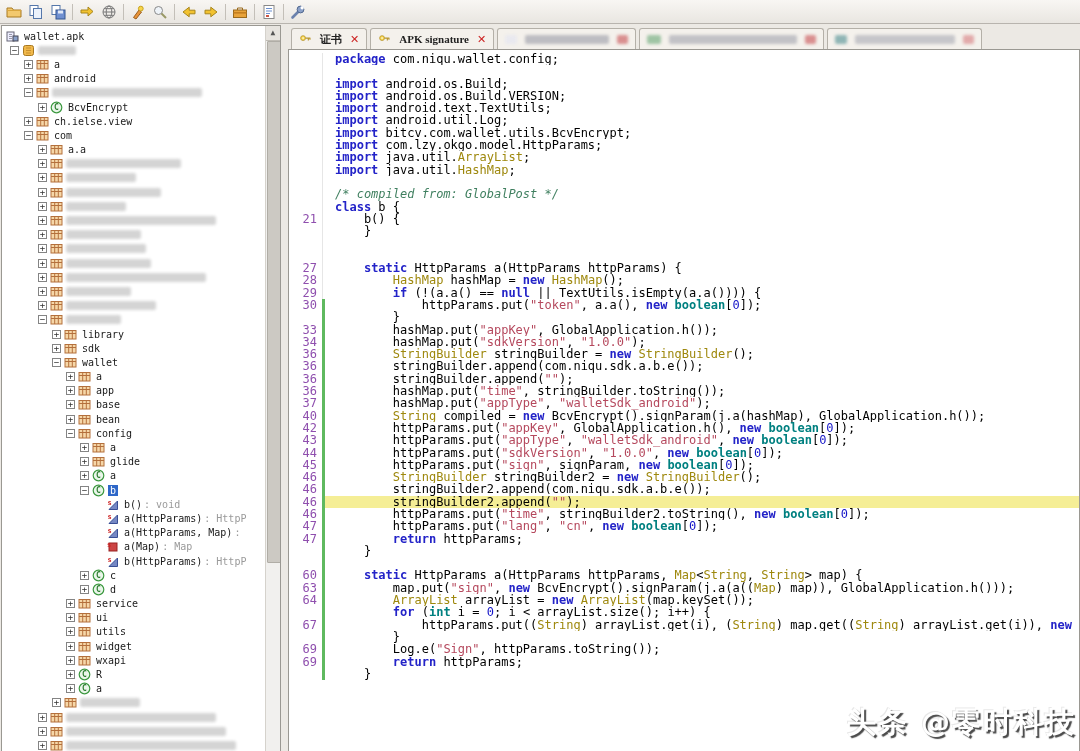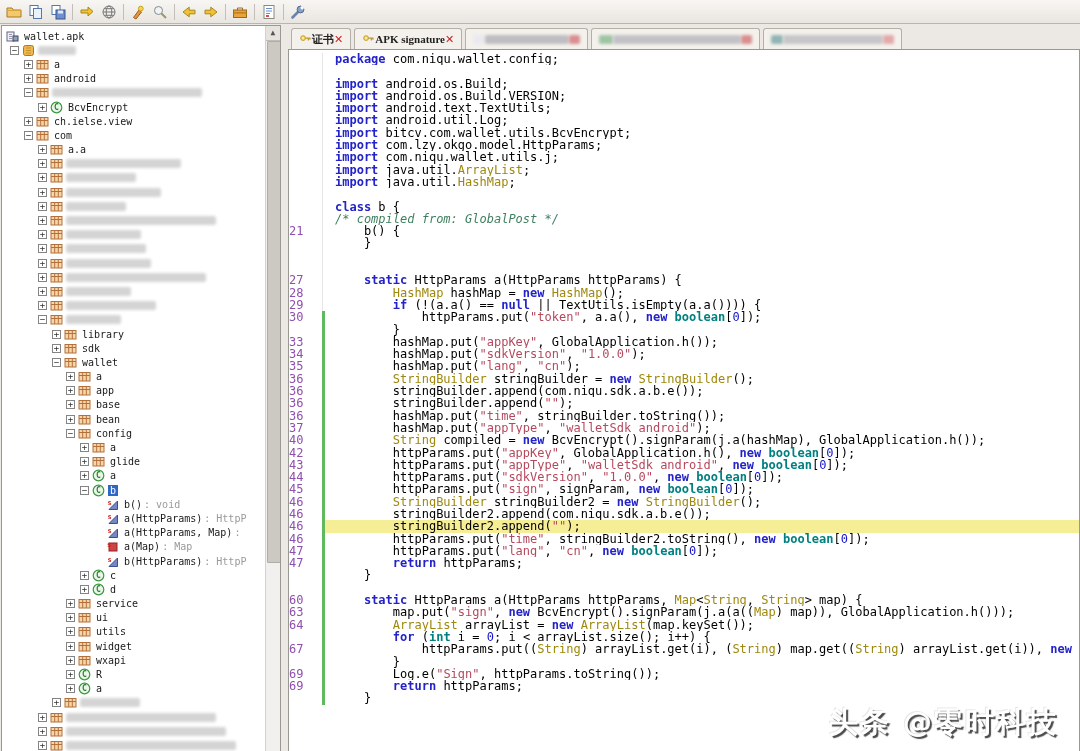--- a/index.html
+++ b/index.html
@@ -22,37 +22,37 @@
   .trow.sel .tlabel{background:#2e67c8;color:#fff}
   .tsuffix{color:#9a9a9a}
   .blurb{height:9px;background:#d4d4d4;border-radius:2px;filter:blur(1.6px);display:inline-block}
   .vscroll{position:absolute;right:0;top:0;bottom:0;width:14px;background:#f1f0ee;border-left:1px solid #d5d2cc}
   .sbtn{height:14px;background:#e7e4df;border-bottom:1px solid #c0bcb5;color:#555;font-size:8px;text-align:center;line-height:14px}
   .sthumb{position:absolute;top:15px;left:1px;width:12px;height:520px;background:#ccc9c3;border:1px solid #b0ada6;border-radius:1px}
   
   .splitter{width:7px;flex:none}
   .codepanel{flex:1;margin-top:1px;display:flex;flex-direction:column;min-width:0}
   .tabbar{height:24px;display:flex;align-items:flex-end;padding-left:3px;gap:3px}
-  .tab{height:20px;display:flex;align-items:center;gap:0;padding:0 7px;background:#f4f1ec;border:1px solid #b4b0a8;border-bottom:none;border-radius:3px 3px 0 0;font-family:"Liberation Serif","DejaVu Serif",serif;font-size:11px;font-weight:bold;color:#222}
+  .tab{height:20px;display:flex;align-items:center;gap:8px;padding:0 7px;background:#f4f1ec;border:1px solid #b4b0a8;border-bottom:none;border-radius:3px 3px 0 0;font-family:"Liberation Serif","DejaVu Serif",serif;font-size:11px;font-weight:bold;color:#222}
   .tab .tx{color:#cc2222;font-weight:bold;font-size:11px;font-family:"DejaVu Sans",sans-serif}
   .tab .tabicon svg{width:13px;height:13px}
   .codewrap{flex:1;background:#fff;border:1px solid #9a9892;overflow:hidden;padding-top:3px;box-sizing:border-box}
   .cl{display:flex;height:12.3px;line-height:12.3px;font-size:12px;white-space:pre;color:#000}
-  .ln{width:28px;color:#8f4fae;flex:none;padding-right:5px}
+  .ln{width:28px;text-align:right;color:#8f4fae;flex:none;padding-right:5px}
   .gm{width:3px;flex:none;border-left:1px solid #e6e6e6;box-sizing:border-box}
   .gm.g{background:#5fb95f;border-left-color:#5fb95f}
   .ct{flex:1;padding-left:10px;overflow:hidden}
   .ct.hl{background:#f5ee96}
   span.k{color:#2323c8;font-weight:bold}
   span.t{color:#008080;font-weight:bold}
   span.s{color:#b5485d}
   span.c{color:#3f7f5f;font-style:italic}
   span.y{color:#9e880d}
   span.n{color:#1414c8}
-  .watermark{position:absolute;right:22px;bottom:8px;font-size:29px;font-weight:bold;letter-spacing:2px;color:#fff;text-shadow:2px 2px 1px #4a4a4a,-1px -1px 0 #e8e8e8;font-family:"DejaVu Sans","Liberation Sans",sans-serif}
+  .watermark{position:absolute;right:4px;bottom:8px;font-size:29px;font-weight:bold;letter-spacing:2px;color:#fff;text-shadow:2px 2px 1px #4a4a4a,-1px -1px 0 #e8e8e8;font-family:"DejaVu Sans","Liberation Sans",sans-serif}
 </style>
 </head>
 <body>
 
 <div class="toolbar">
     <div class="tbtn">
       <svg viewBox="0 0 16 16">
         <path d="M1 13V4h5l1.5 2H15v7z" fill="#f3c96e" stroke="#a97b22"></path>
         <path d="M1 6.5h14" stroke="#d9a63e"></path>
       </svg>
@@ -594,38 +594,36 @@
       </div>
     <div class="codewrap">
         <div class="cl"><span class="ln"></span><span class="gm"></span><span class="ct"><span class="k">package</span><span class="p"> com.niqu.wallet.config;</span></span></div>
         <div class="cl"><span class="ln"></span><span class="gm"></span><span class="ct"></span></div>
         <div class="cl"><span class="ln"></span><span class="gm"></span><span class="ct"><span class="k">import</span><span class="p"> android.os.Build;</span></span></div>
         <div class="cl"><span class="ln"></span><span class="gm"></span><span class="ct"><span class="k">import</span><span class="p"> android.os.Build.VERSION;</span></span></div>
         <div class="cl"><span class="ln"></span><span class="gm"></span><span class="ct"><span class="k">import</span><span class="p"> android.text.TextUtils;</span></span></div>
         <div class="cl"><span class="ln"></span><span class="gm"></span><span class="ct"><span class="k">import</span><span class="p"> android.util.Log;</span></span></div>
         <div class="cl"><span class="ln"></span><span class="gm"></span><span class="ct"><span class="k">import</span><span class="p"> bitcv.com.wallet.utils.BcvEncrypt;</span></span></div>
         <div class="cl"><span class="ln"></span><span class="gm"></span><span class="ct"><span class="k">import</span><span class="p"> com.lzy.okgo.model.HttpParams;</span></span></div>
-        <div class="cl"><span class="ln"></span><span class="gm"></span><span class="ct"><span class="k">import</span><span class="p"> com.niqu.wallet.utils.j;</span></span></div>
         <div class="cl"><span class="ln"></span><span class="gm"></span><span class="ct"><span class="k">import</span><span class="p"> java.util.</span><span class="y">ArrayList</span><span class="p">;</span></span></div>
         <div class="cl"><span class="ln"></span><span class="gm"></span><span class="ct"><span class="k">import</span><span class="p"> java.util.</span><span class="y">HashMap</span><span class="p">;</span></span></div>
         <div class="cl"><span class="ln"></span><span class="gm"></span><span class="ct"></span></div>
+        <div class="cl"><span class="ln"></span><span class="gm"></span><span class="ct"><span class="c">/* compiled from: GlobalPost */</span></span></div>
         <div class="cl"><span class="ln"></span><span class="gm"></span><span class="ct"><span class="k">class</span><span class="p"> b {</span></span></div>
-        <div class="cl"><span class="ln"></span><span class="gm"></span><span class="ct"><span class="c">/* compiled from: GlobalPost */</span></span></div>
         <div class="cl"><span class="ln">21</span><span class="gm"></span><span class="ct"><span class="p">    b() {</span></span></div>
         <div class="cl"><span class="ln"></span><span class="gm"></span><span class="ct"><span class="p">    }</span></span></div>
         <div class="cl"><span class="ln"></span><span class="gm"></span><span class="ct"></span></div>
         <div class="cl"><span class="ln"></span><span class="gm"></span><span class="ct"></span></div>
         <div class="cl"><span class="ln">27</span><span class="gm"></span><span class="ct"><span class="p">    </span><span class="k">static</span><span class="p"> HttpParams a(HttpParams httpParams) {</span></span></div>
         <div class="cl"><span class="ln">28</span><span class="gm"></span><span class="ct"><span class="p">        </span><span class="y">HashMap</span><span class="p"> hashMap = </span><span class="k">new</span><span class="p"> </span><span class="y">HashMap</span><span class="p">();</span></span></div>
         <div class="cl"><span class="ln">29</span><span class="gm"></span><span class="ct"><span class="p">        </span><span class="k">if</span><span class="p"> (!(a.a() == </span><span class="k">null</span><span class="p"> || TextUtils.isEmpty(a.a()))) {</span></span></div>
         <div class="cl"><span class="ln">30</span><span class="gm g"></span><span class="ct"><span class="p">            httpParams.put(</span><span class="s">"token"</span><span class="p">, a.a(), </span><span class="k">new</span><span class="p"> </span><span class="t">boolean</span><span class="p">[</span><span class="n">0</span><span class="p">]);</span></span></div>
         <div class="cl"><span class="ln"></span><span class="gm g"></span><span class="ct"><span class="p">        }</span></span></div>
         <div class="cl"><span class="ln">33</span><span class="gm g"></span><span class="ct"><span class="p">        hashMap.put(</span><span class="s">"appKey"</span><span class="p">, GlobalApplication.h());</span></span></div>
         <div class="cl"><span class="ln">34</span><span class="gm g"></span><span class="ct"><span class="p">        hashMap.put(</span><span class="s">"sdkVersion"</span><span class="p">, </span><span class="s">"1.0.0"</span><span class="p">);</span></span></div>
-        <div class="cl"><span class="ln">35</span><span class="gm g"></span><span class="ct"><span class="p">        hashMap.put(</span><span class="s">"lang"</span><span class="p">, </span><span class="s">"cn"</span><span class="p">);</span></span></div>
         <div class="cl"><span class="ln">36</span><span class="gm g"></span><span class="ct"><span class="p">        </span><span class="y">StringBuilder</span><span class="p"> stringBuilder = </span><span class="k">new</span><span class="p"> </span><span class="y">StringBuilder</span><span class="p">();</span></span></div>
         <div class="cl"><span class="ln">36</span><span class="gm g"></span><span class="ct"><span class="p">        stringBuilder.append(com.niqu.sdk.a.b.e());</span></span></div>
         <div class="cl"><span class="ln">36</span><span class="gm g"></span><span class="ct"><span class="p">        stringBuilder.append(</span><span class="s">""</span><span class="p">);</span></span></div>
         <div class="cl"><span class="ln">36</span><span class="gm g"></span><span class="ct"><span class="p">        hashMap.put(</span><span class="s">"time"</span><span class="p">, stringBuilder.toString());</span></span></div>
         <div class="cl"><span class="ln">37</span><span class="gm g"></span><span class="ct"><span class="p">        hashMap.put(</span><span class="s">"appType"</span><span class="p">, </span><span class="s">"walletSdk_android"</span><span class="p">);</span></span></div>
         <div class="cl"><span class="ln">40</span><span class="gm g"></span><span class="ct"><span class="p">        </span><span class="y">String</span><span class="p"> compiled = </span><span class="k">new</span><span class="p"> BcvEncrypt().signParam(j.a(hashMap), GlobalApplication.h());</span></span></div>
         <div class="cl"><span class="ln">42</span><span class="gm g"></span><span class="ct"><span class="p">        httpParams.put(</span><span class="s">"appKey"</span><span class="p">, GlobalApplication.h(), </span><span class="k">new</span><span class="p"> </span><span class="t">boolean</span><span class="p">[</span><span class="n">0</span><span class="p">]);</span></span></div>
         <div class="cl"><span class="ln">43</span><span class="gm g"></span><span class="ct"><span class="p">        httpParams.put(</span><span class="s">"appType"</span><span class="p">, </span><span class="s">"walletSdk_android"</span><span class="p">, </span><span class="k">new</span><span class="p"> </span><span class="t">boolean</span><span class="p">[</span><span class="n">0</span><span class="p">]);</span></span></div>
         <div class="cl"><span class="ln">44</span><span class="gm g"></span><span class="ct"><span class="p">        httpParams.put(</span><span class="s">"sdkVersion"</span><span class="p">, </span><span class="s">"1.0.0"</span><span class="p">, </span><span class="k">new</span><span class="p"> </span><span class="t">boolean</span><span class="p">[</span><span class="n">0</span><span class="p">]);</span></span></div>
         <div class="cl"><span class="ln">45</span><span class="gm g"></span><span class="ct"><span class="p">        httpParams.put(</span><span class="s">"sign"</span><span class="p">, signParam, </span><span class="k">new</span><span class="p"> </span><span class="t">boolean</span><span class="p">[</span><span class="n">0</span><span class="p">]);</span></span></div>

